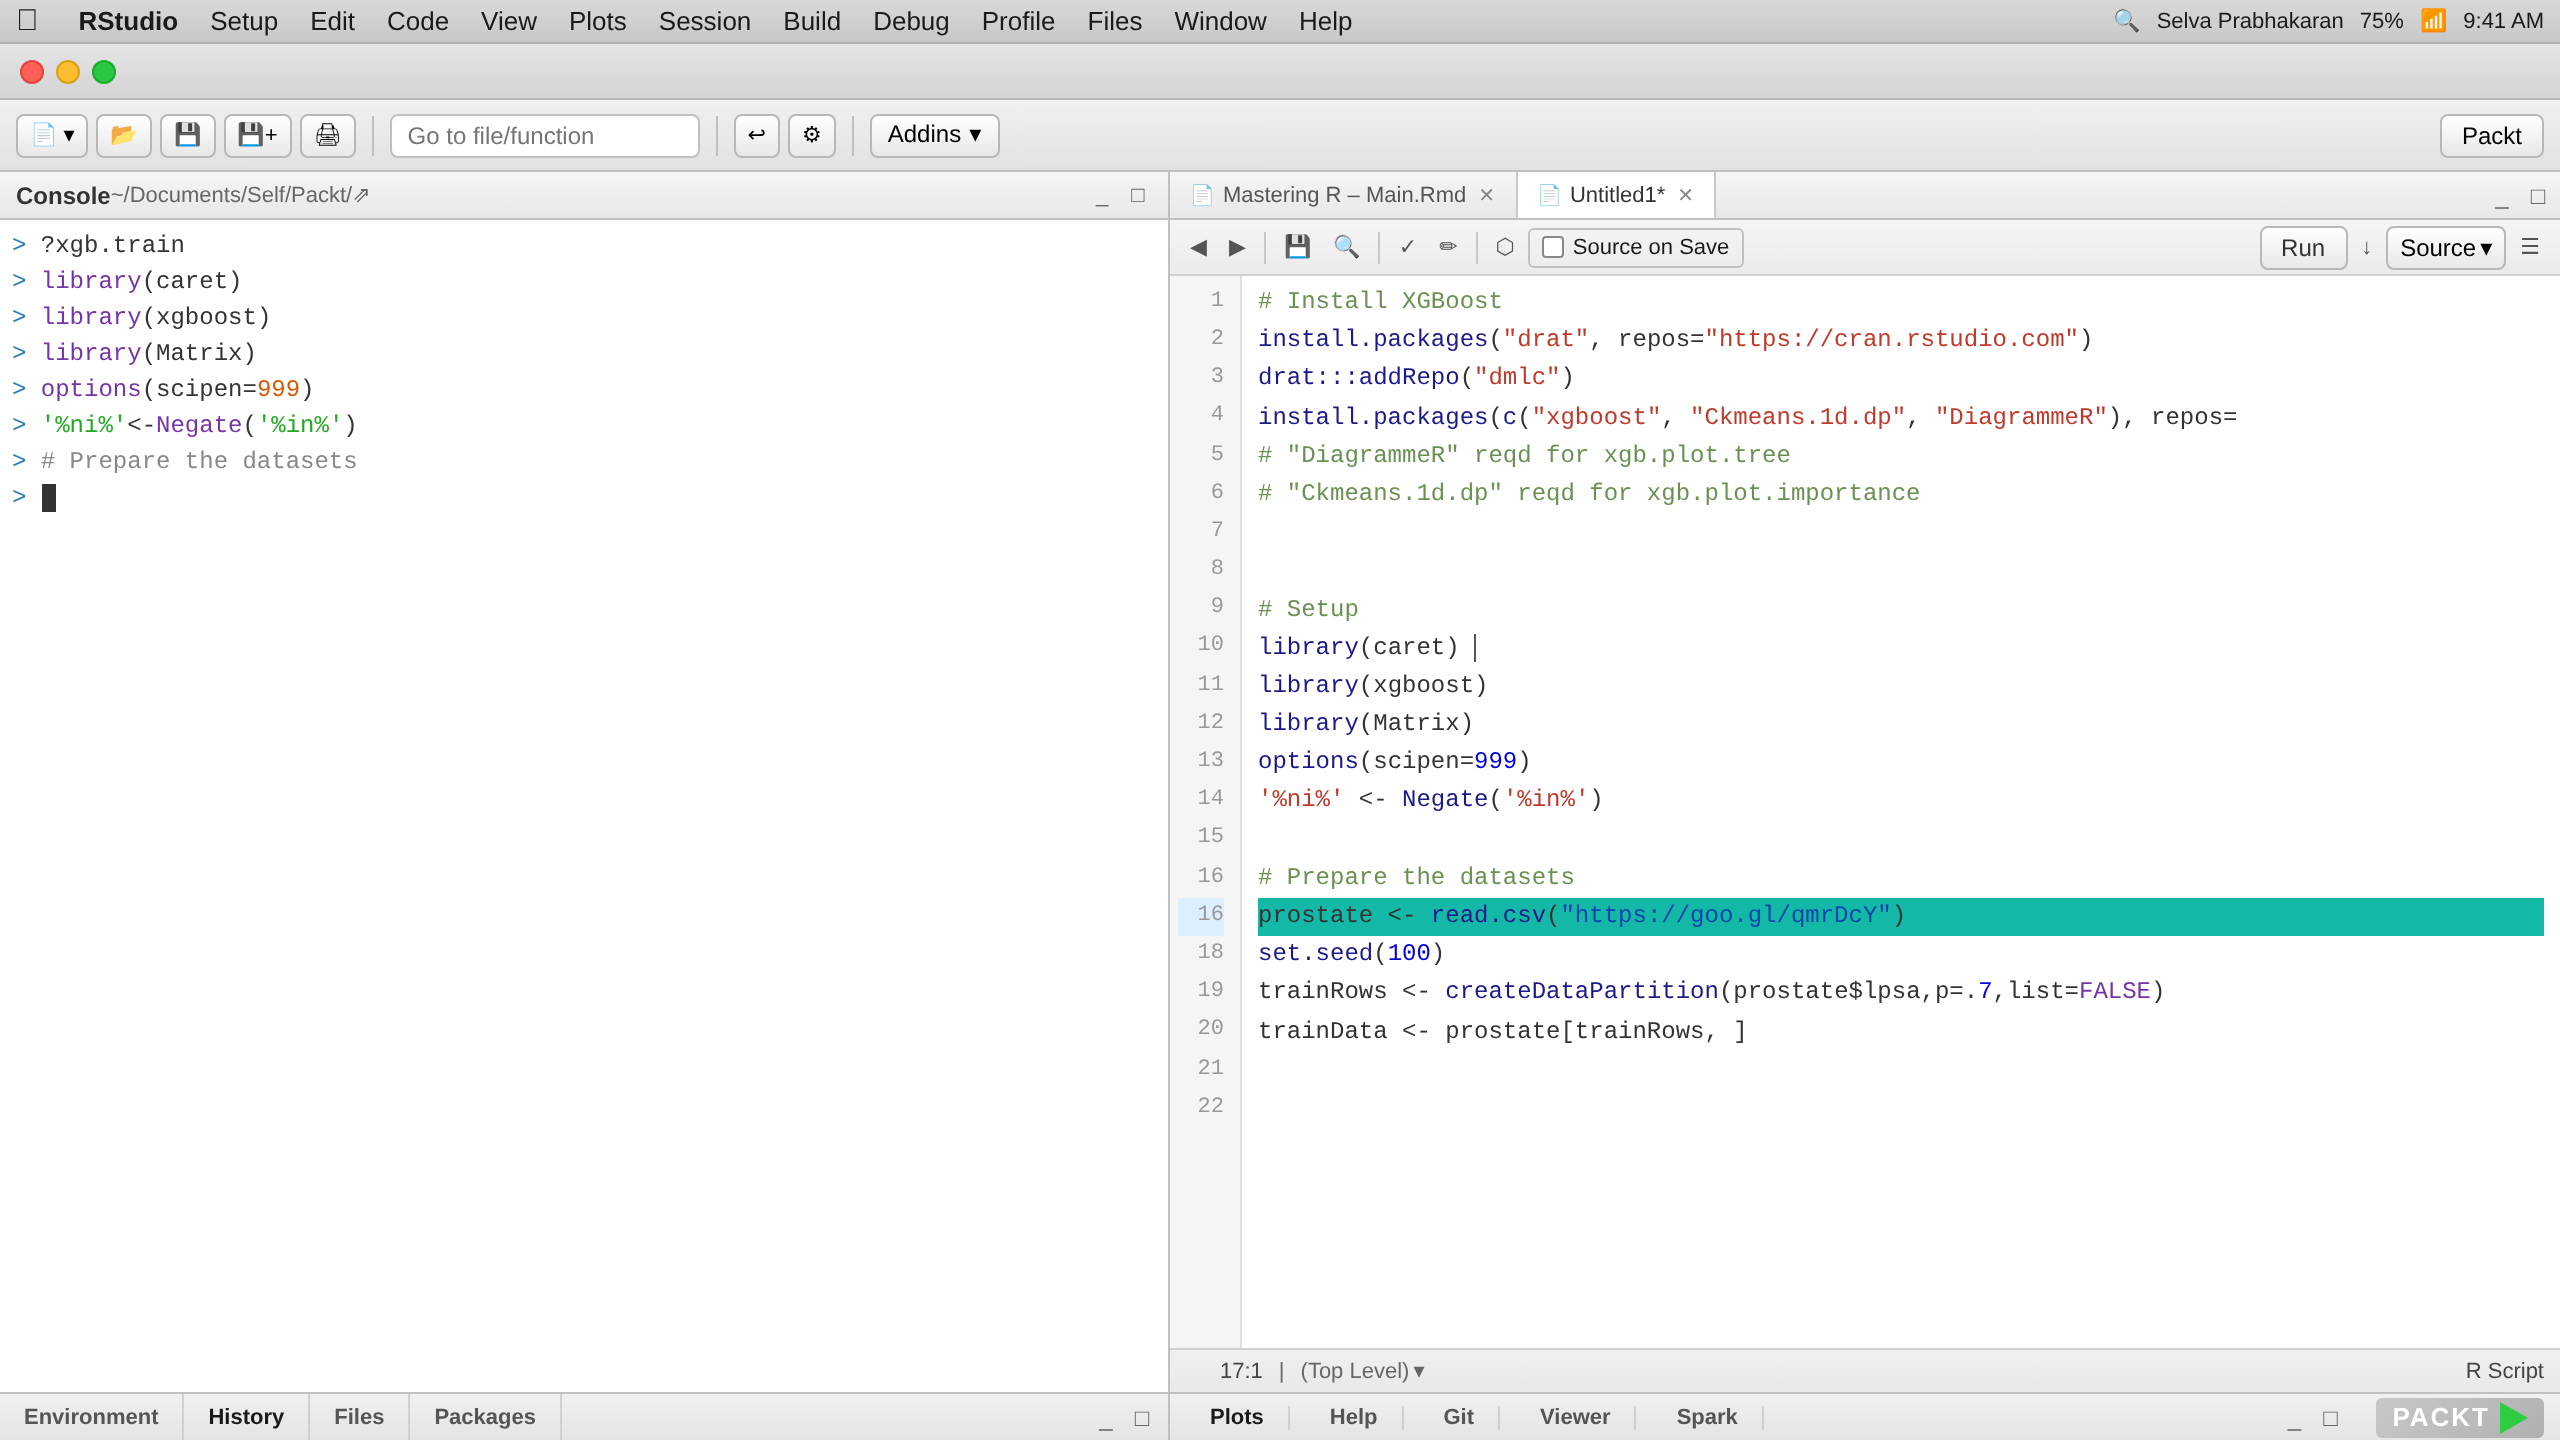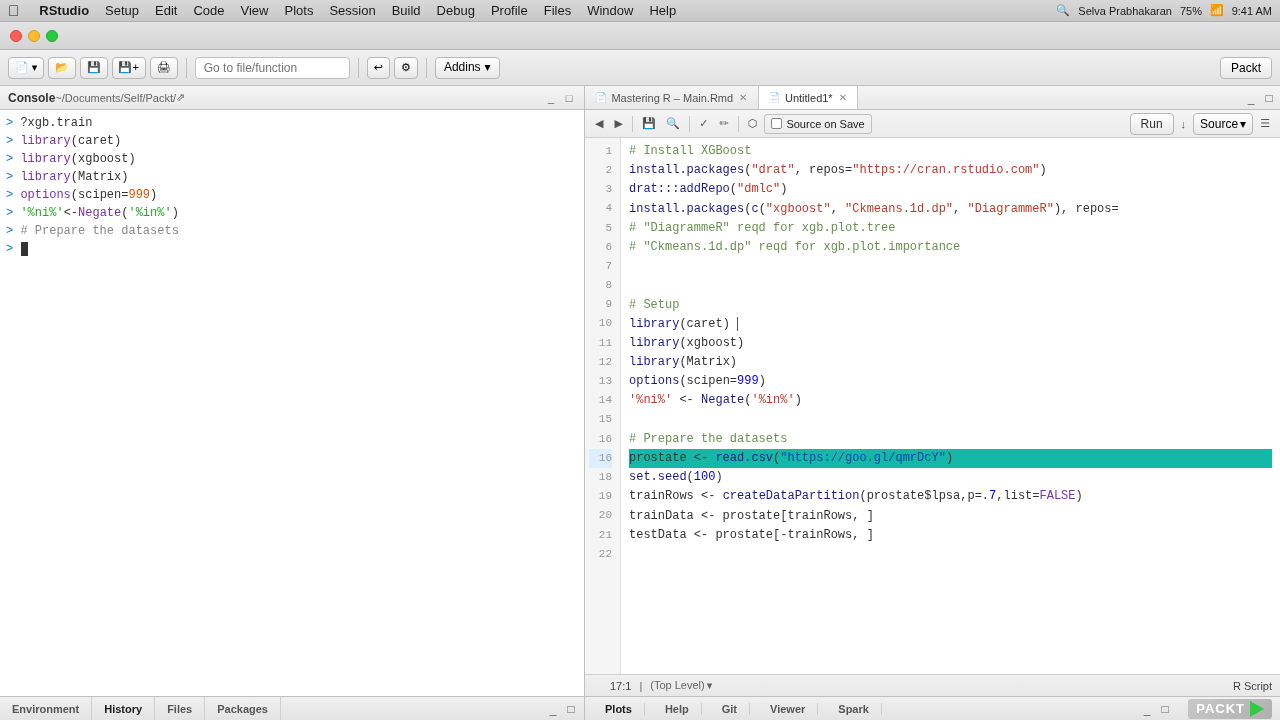--- a/index.html
+++ b/index.html
@@ -390,20 +390,21 @@
       display: flex;
       align-items: center;
       padding: 0 8px;
       font-size: 11px;
       color: #666;
       gap: 8px;
     }
     .status-position { color: #444; margin-left: 17px; }
     .status-level {
       display: flex;
+      align-items: center;
       gap: 2px;
     }
     .status-r-script {
       margin-left: auto;
       color: #444;
       font-weight: 500;
     }
   </style>
 </head>
 <body>
@@ -666,23 +667,20 @@
         </div>
 
         <div class="code-line">
           <span class="c-default">trainRows &lt;- </span><span class="c-func">createDataPartition</span><span class="c-default">(prostate$lpsa,p=.</span><span class="c-number">7</span><span class="c-default">,list=</span><span class="c-keyword">FALSE</span><span class="c-default">)</span>
         </div>
 
         <div class="code-line">
           <span class="c-default">trainData &lt;- prostate[trainRows, ]</span>
         </div>
 
-        <div class="code-line">
-          <span class="c-default">testData &lt;- prostate[-trainRows, ]</span>
-        </div>
 
         <div class="code-line">&nbsp;</div>
       </div>
     </div>
 
     <div class="editor-status">
       <span class="status-position">17:1</span>
       <span>|</span>
       <div class="status-level">
         <span>(Top Level)</span>

